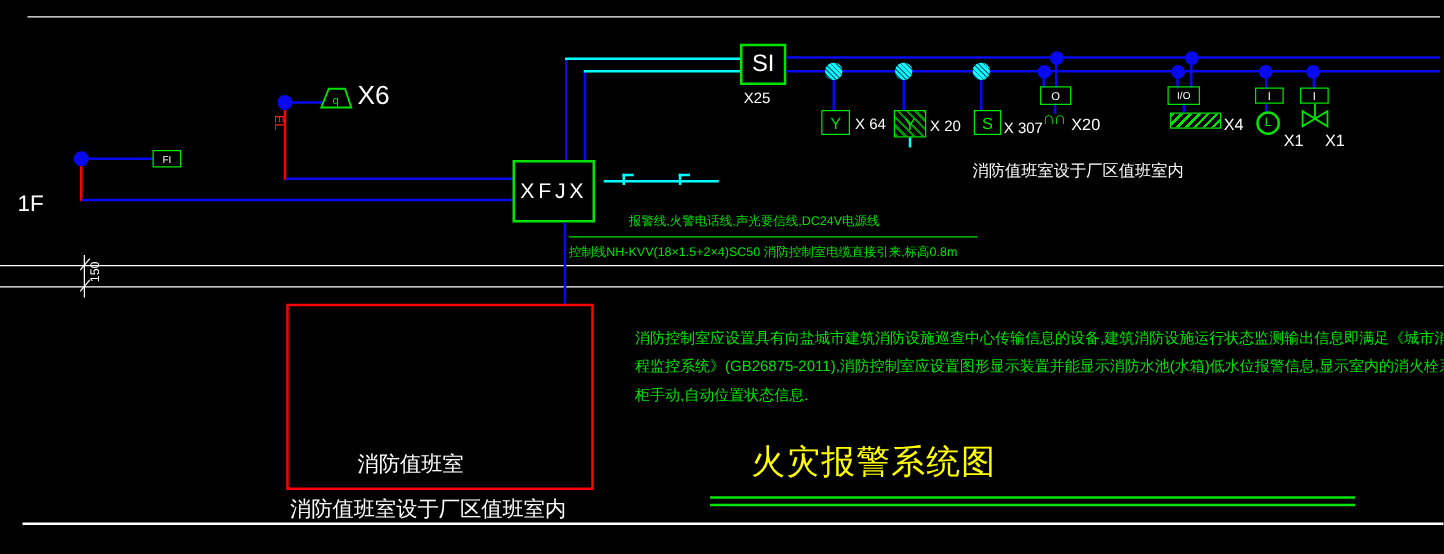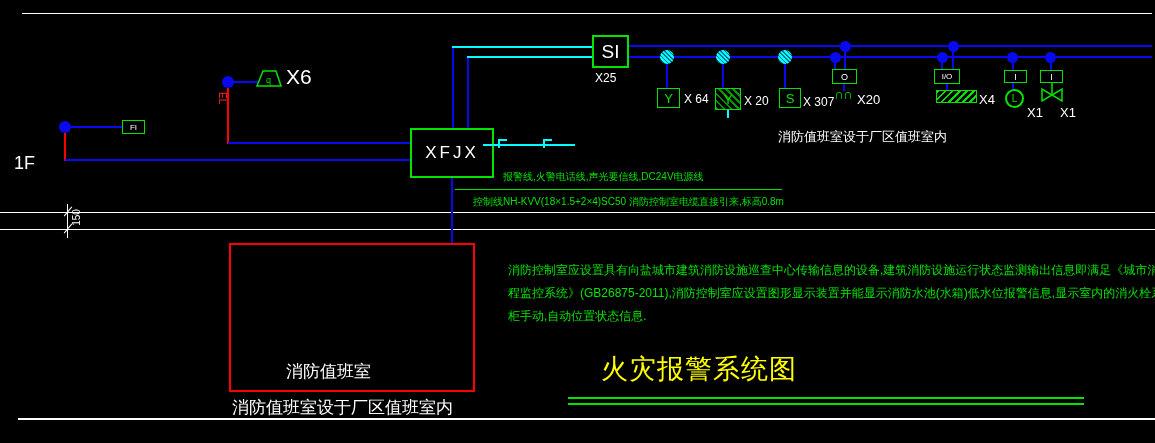--- a/index.html
+++ b/index.html
@@ -70,21 +70,21 @@
   <div class="hl blue" style="left:228px;top:81px;width:30px;"></div>
   <svg class="abs" style="left:255px;top:68px;" width="28" height="20" viewBox="0 0 28 20">
     <polygon points="2,18 8,3 21,3 26,18" fill="none" stroke="#00e400" stroke-width="1.5"></polygon>
     <text x="11" y="15" fill="#00e400" font-size="9">q</text>
   </svg>
   <div class="txt" style="left:286px;top:65px;font-size:21px;">X6</div>
   <div class="vl red" style="left:227px;top:88px;height:56px;"></div>
   <div class="txt rtxt rot90" style="left:228px;top:92px;font-size:10px;">EL</div>
   <div class="hl blue" style="left:228px;top:142px;width:183px;"></div>
 
-  <div class="gbox" style="left:410px;top:128px;width:84px;height:50px;font-size:17px;letter-spacing:3px;">
+  <div class="gbox" style="left:410px;top:128px;width:66px;height:50px;font-size:17px;letter-spacing:3px;">
       <span>XFJX</span>
     </div>
   <div class="vl blue" style="left:452px;top:47px;height:81px;"></div>
   <div class="vl blue" style="left:467px;top:57px;height:71px;"></div>
   <div class="hl cyan" style="left:452px;top:46px;width:140px;"></div>
   <div class="hl cyan" style="left:467px;top:56px;width:125px;"></div>
   <div class="hl cyan" style="left:483px;top:144px;width:92px;"></div>
   <div class="abs" style="left:498px;top:139px;width:7px;height:7px;border-left:2px solid #00ffff;border-top:2px solid #00ffff;"></div>
   <div class="abs" style="left:543px;top:139px;width:7px;height:7px;border-left:2px solid #00ffff;border-top:2px solid #00ffff;"></div>
   <div class="vl blue" style="left:451px;top:178px;height:65px;"></div>
@@ -161,21 +161,21 @@
     <line x1="11" y1="0" x2="11" y2="11" stroke="#00e400" stroke-width="1.5"></line>
     <polygon points="1,6 1,18 11,12" fill="none" stroke="#00e400" stroke-width="1.5"></polygon>
     <polygon points="21,6 21,18 11,12" fill="none" stroke="#00e400" stroke-width="1.5"></polygon>
   </svg>
   <div class="txt" style="left:1060px;top:105px;font-size:13px;">X1</div>
 
   <div class="txt" style="left:778px;top:128px;font-size:13px;">消防值班室设于厂区值班室内</div>
 
   <div class="txt gtxt" style="left:503px;top:170px;font-size:10px;">报警线,火警电话线,声光要信线,DC24V电源线</div>
   <div class="hl thin green" style="left:455px;top:189px;width:327px;"></div>
-  <div class="txt gtxt" style="left:473px;top:195px;font-size:10px;">控制线NH-KVV(18×1.5+2×4)SC50 消防控制室电缆直接引来,标高0.8m</div>
+  <div class="txt gtxt" style="left:455px;top:195px;font-size:10px;">控制线NH-KVV(18×1.5+2×4)SC50 消防控制室电缆直接引来,标高0.8m</div>
 
   <div class="abs" style="left:229px;top:243px;width:246px;height:149px;border:2px solid #ff0000;box-sizing:border-box;"></div>
   <div class="txt" style="left:246px;top:360px;font-size:17px;margin-left:40px;">消防值班室</div>
   <div class="txt" style="left:232px;top:396px;font-size:17px;">消防值班室设于厂区值班室内</div>
 
   <div class="para">
     <div>消防控制室应设置具有向盐城市建筑消防设施巡查中心传输信息的设备,建筑消防设施运行状态监测输出信息即满足《城市消防远程监控技术规范》(GB50440-200</div>
     <div>程监控系统》(GB26875-2011),消防控制室应设置图形显示装置并能显示消防水池(水箱)低水位报警信息,显示室内的消火栓系统和自动喷水灭火系统管网最低压力报</div>
     <div>柜手动,自动位置状态信息.</div>
   </div>

